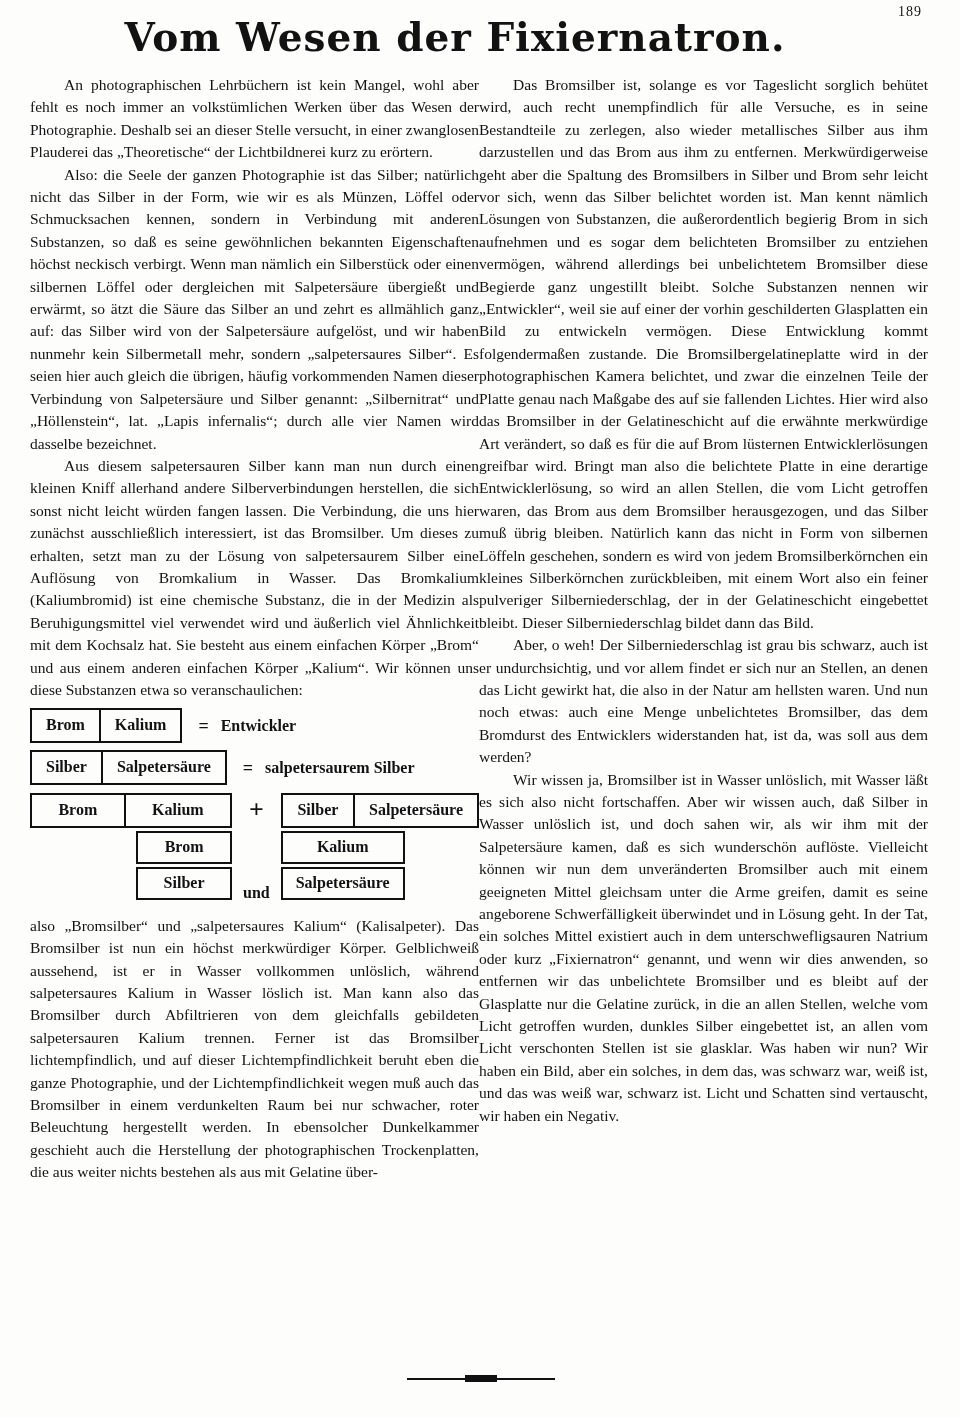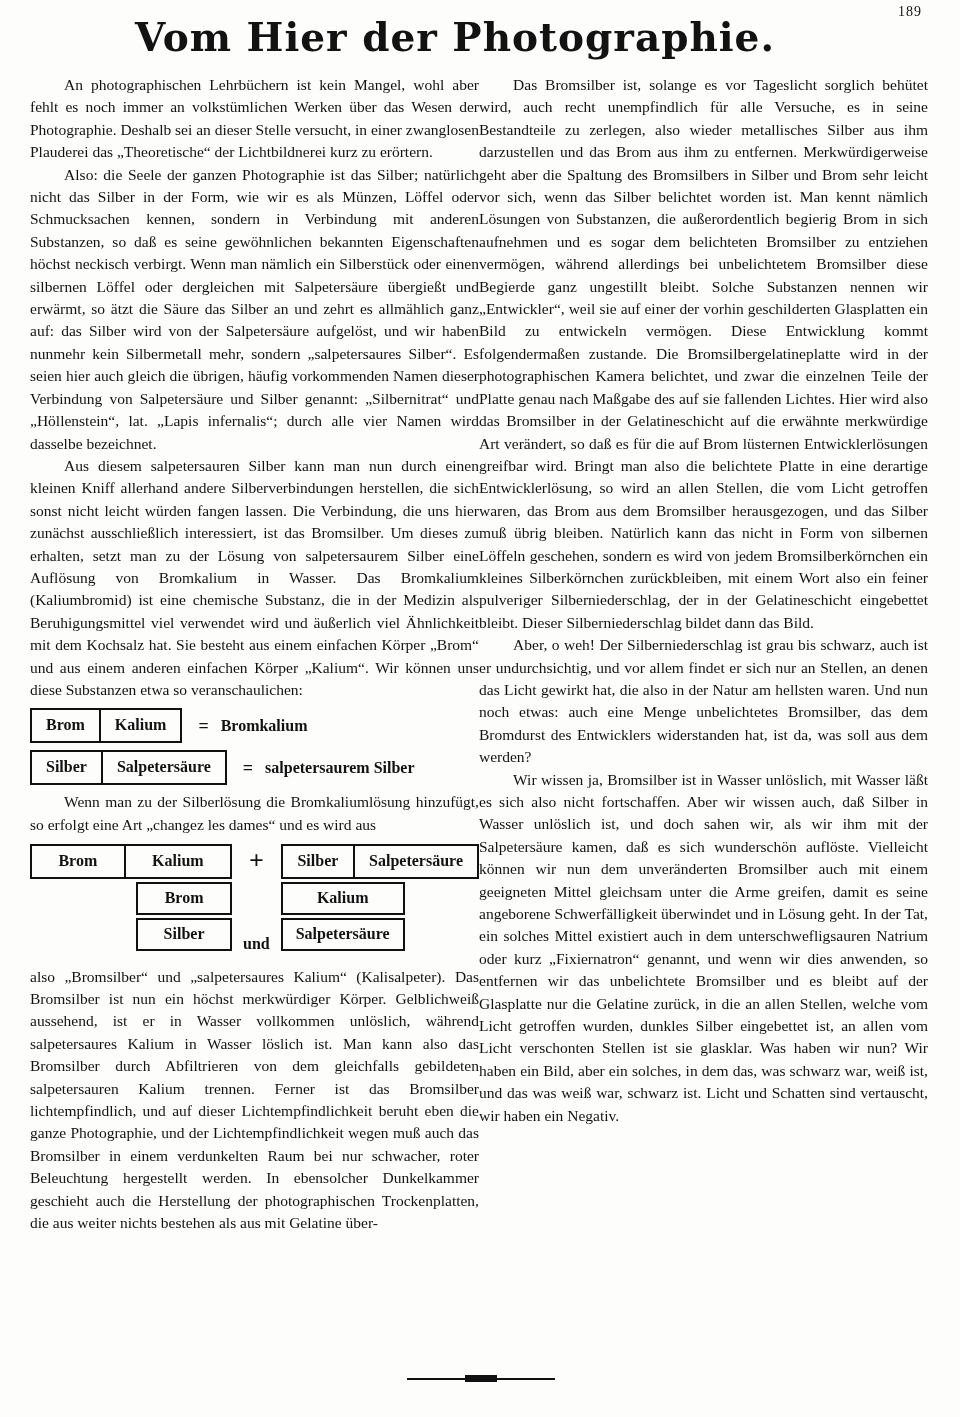--- a/index.html
+++ b/index.html
@@ -116,49 +116,48 @@
   .end-rule .thin  { height: 2px; background: #111; flex: 1; }
   .end-rule .thick { height: 7px; background: #111; width: 32px; }
 </style>
 </head>
 <body>
 
 <div class="page">
 
   <div class="page-number">189</div>
 
-  <h1 class="title">Vom Hier der Photographie.</h1>
+  <h1 class="title">Vom Wesen der Fixiernatron.</h1>
 
   <div class="columns">
 
     <div class="col">
       <p>An photographischen Lehrbüchern ist kein Mangel, wohl aber fehlt es noch immer an volkstümlichen Werken über das Wesen der Photographie. Deshalb sei an dieser Stelle versucht, in einer zwanglosen Plauderei das „Theoretische“ der Lichtbildnerei kurz zu erörtern.</p>
       <p>Also: die Seele der ganzen Photographie ist das Silber; natürlich nicht das Silber in der Form, wie wir es als Münzen, Löffel oder Schmucksachen kennen, sondern in Verbindung mit anderen Substanzen, so daß es seine gewöhnlichen bekannten Eigenschaften höchst neckisch verbirgt. Wenn man nämlich ein Silberstück oder einen silbernen Löffel oder dergleichen mit Salpetersäure übergießt und erwärmt, so ätzt die Säure das Silber an und zehrt es allmählich ganz auf: das Silber wird von der Salpetersäure aufgelöst, und wir haben nunmehr kein Silbermetall mehr, sondern „salpetersaures Silber“. Es seien hier auch gleich die übrigen, häufig vorkommenden Namen dieser Verbindung von Salpetersäure und Silber genannt: „Silbernitrat“ und „Höllenstein“, lat. „Lapis infernalis“; durch alle vier Namen wird dasselbe bezeichnet.</p>
       <p>Aus diesem salpetersauren Silber kann man nun durch einen kleinen Kniff allerhand andere Silberverbindungen herstellen, die sich sonst nicht leicht würden fangen lassen. Die Verbindung, die uns hier zunächst ausschließlich interessiert, ist das Bromsilber. Um dieses zu erhalten, setzt man zu der Lösung von salpetersaurem Silber eine Auflösung von Bromkalium in Wasser. Das Bromkalium (Kaliumbromid) ist eine chemische Substanz, die in der Medizin als Beruhigungsmittel viel verwendet wird und äußerlich viel Ähnlichkeit mit dem Kochsalz hat. Sie besteht aus einem einfachen Körper „Brom“ und aus einem anderen einfachen Körper „Kalium“. Wir können uns diese Substanzen etwa so veranschaulichen:</p>
 
       <div class="eqrow">
         <span class="cellbox">
           <span class="cell">Brom</span>
           <span class="cell">Kalium</span>
         </span>
         <span class="eq-sign">=</span>
-        <span class="eq-result">Bromkalium</span>
+        <span class="eq-result">Entwickler</span>
       </div>
 
 
       <div class="eqrow">
         <span class="cellbox">
           <span class="cell">Silber</span>
           <span class="cell">Salpetersäure</span>
         </span>
         <span class="eq-sign">=</span>
         <span class="eq-result">salpetersaurem Silber</span>
       </div>
 
-      <p>Wenn man zu der Silberlösung die Bromkaliumlösung hinzufügt, so erfolgt eine Art „changez les dames“ und es wird aus</p>
 
       <div class="diagram">
         <div class="dg-group dg-left">
           <span class="cellbox">
             <span class="cell" style="flex:1">Brom</span>
             <span class="cell" style="flex:1.2">Kalium</span>
           </span>
           <span class="dg-sub">Brom</span>
           <span class="dg-sub">Silber</span>
         </div>

